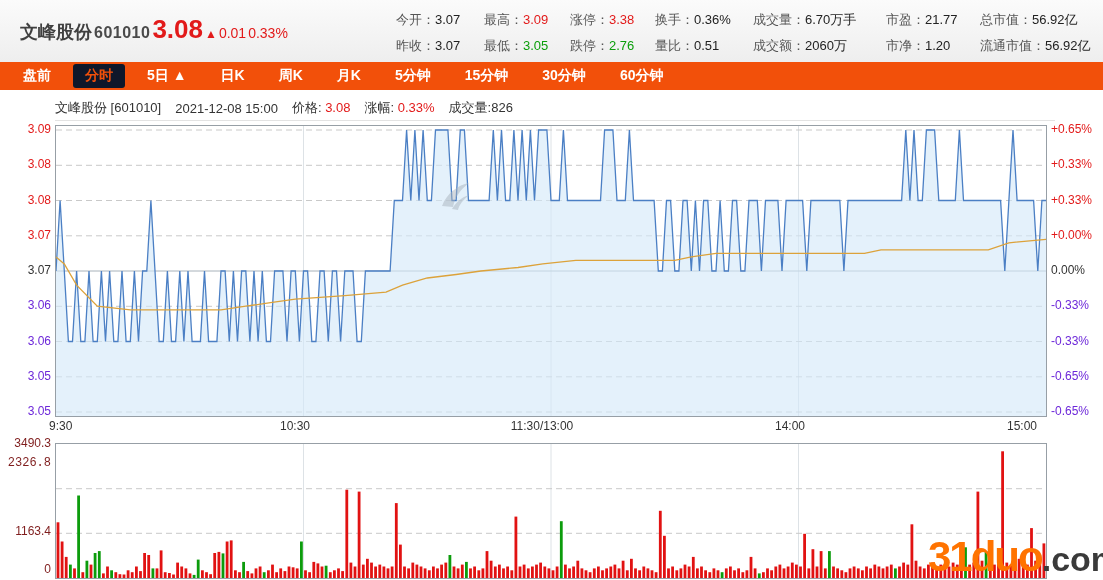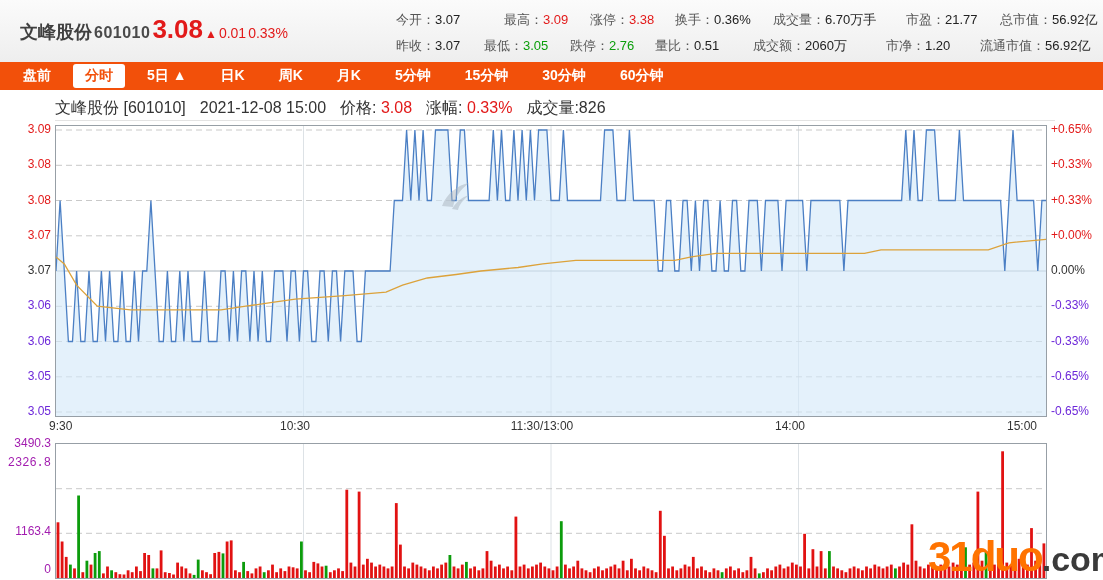--- a/index.html
+++ b/index.html
@@ -20,38 +20,38 @@
   .stat-label{color:#555;}
   .stat-val{color:#222;}
   .stat-val.red{color:#e21a1a;}
   .stat-val.green{color:#0a9e0a;}
 
   
   .nav{position:absolute;left:0;top:62px;width:1103px;height:28px;background:#f2500a;
     display:flex;align-items:center;padding-left:6px;box-sizing:border-box;}
   .nav-item{color:#fff;font-size:14px;font-weight:bold;padding:3px 12px;margin:0 5px;
     border-radius:3px;cursor:pointer;white-space:nowrap;}
-  .nav-item.active{background:#ffffff;color:#f2500a;}
+  .nav-item.active{background:#0f172a;color:#f2500a;}
 
   
   .infobar{position:absolute;left:55px;top:96px;width:1000px;height:24px;
-    font-size:16px;color:#333;border-bottom:1px solid #e3e3e3;display:flex;align-items:center;gap:14px;white-space:nowrap;}
+    font-size:13px;color:#333;border-bottom:1px solid #e3e3e3;display:flex;align-items:center;gap:14px;white-space:nowrap;}
   .infobar .red{color:#e21a1a;}
 
   
   .plot{position:absolute;left:55px;top:125px;width:990px;height:290px;border:1px solid #979fa6;background:#fff;}
   .vplot{position:absolute;left:55px;top:443px;width:990px;height:134px;border:1px solid #979fa6;background:#fff;}
   .plot svg,.vplot svg{display:block;}
   .axis-label{position:absolute;font-size:12px;white-space:nowrap;}
   .al-left{left:0;width:51px;text-align:right;}
   .al-right{left:1051px;width:52px;text-align:left;}
   .al-red{color:#e21a1a;} .al-green{color:#6d28d9;} .al-black{color:#333;}
   .xlabels{position:absolute;left:47px;top:419px;width:990px;height:16px;font-size:12px;color:#333;}
   .xlabels span{position:absolute;top:0;}
-  .vaxis{position:absolute;left:0;width:51px;text-align:right;font-size:12px;color:#a21caf;}
+  .vaxis{position:absolute;left:0;width:51px;text-align:right;font-size:12px;color:#7f1d1d;}
 
   
   .wm-center{position:absolute;left:438px;top:180px;display:flex;align-items:center;gap:6px;
     pointer-events:none;z-index:3;opacity:.5;}
   .wm-center .wm-text{font-size:32px;font-weight:bold;color:#aab4be;letter-spacing:4px;}
   .wm-br{position:absolute;left:928px;top:536px;z-index:5;pointer-events:none;
     font-weight:bold;white-space:nowrap;line-height:1;}
   .wm-br .orange{font-size:42px;color:#ff7300;letter-spacing:-2px;}
   .wm-br .dark{font-size:34px;color:#3a3a3a;letter-spacing:0;}
 </style>
@@ -65,21 +65,21 @@
       <span class="stock-name">文峰股份</span>
       <span class="stock-code">601010</span>
       <span class="stock-price">3.08</span>
       <span class="stock-arrow">▲</span>
       <span class="stock-chg">0.01</span>
       <span class="stock-chg">0.33%</span>
     </div>
     <div class="stats" id="stats">
         <div class="srow">
           <div class="stat-cell" style="width: 88px;"><span class="stat-label">今开：</span><span class="stat-val ">3.07</span></div>
-          <div class="stat-cell" style="width: 86px; margin-left: 20px;"><span class="stat-label">最高：</span><span class="stat-val red">3.09</span></div>
+          <div class="stat-cell" style="width: 86px;"><span class="stat-label">最高：</span><span class="stat-val red">3.09</span></div>
           <div class="stat-cell" style="width: 85px;"><span class="stat-label">涨停：</span><span class="stat-val red">3.38</span></div>
           <div class="stat-cell" style="width: 98px;"><span class="stat-label">换手：</span><span class="stat-val ">0.36%</span></div>
           <div class="stat-cell" style="width: 133px;"><span class="stat-label">成交量：</span><span class="stat-val ">6.70万手</span></div>
           <div class="stat-cell" style="width: 94px;"><span class="stat-label">市盈：</span><span class="stat-val ">21.77</span></div>
           <div class="stat-cell" style="width: 126px;"><span class="stat-label">总市值：</span><span class="stat-val ">56.92亿</span></div>
         </div>
         <div class="srow">
           <div class="stat-cell" style="width: 88px;"><span class="stat-label">昨收：</span><span class="stat-val ">3.07</span></div>
           <div class="stat-cell" style="width: 86px;"><span class="stat-label">最低：</span><span class="stat-val green">3.05</span></div>
           <div class="stat-cell" style="width: 85px;"><span class="stat-label">跌停：</span><span class="stat-val green">2.76</span></div>

